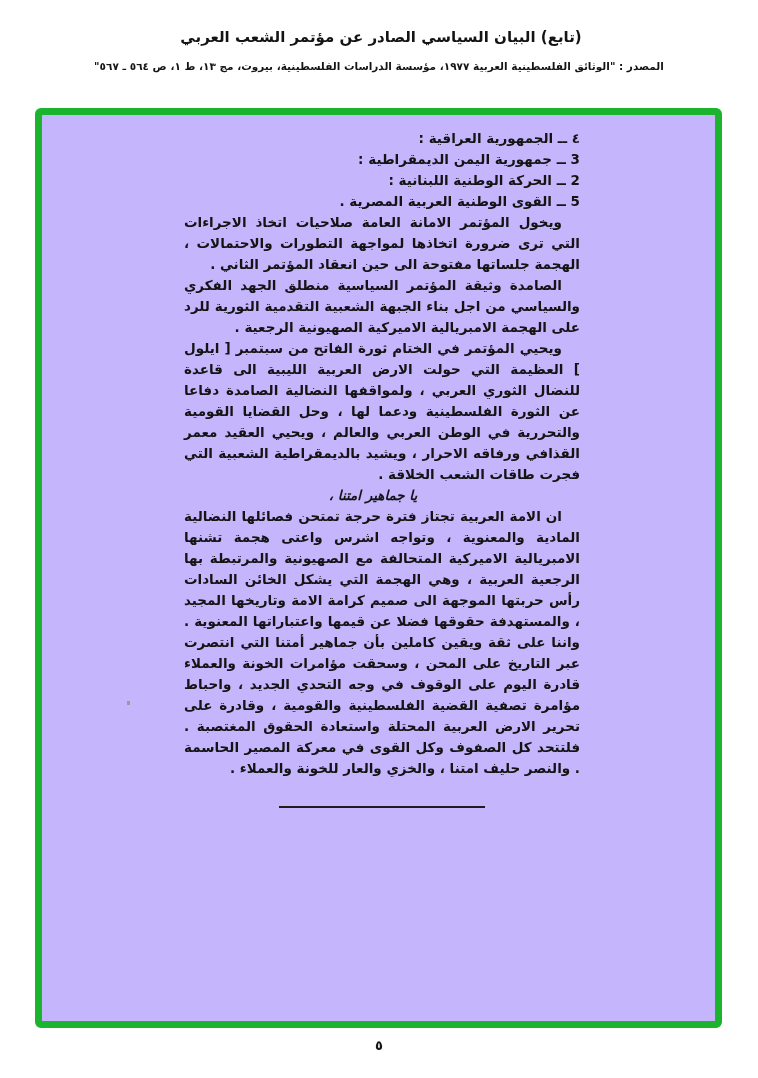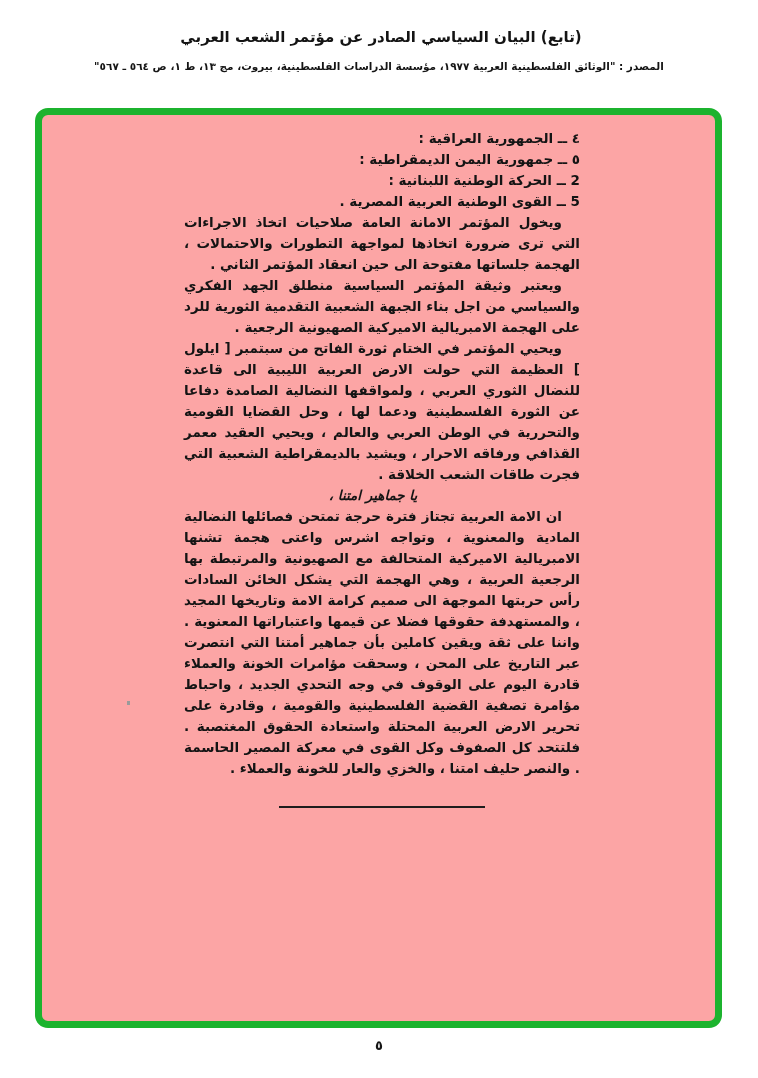--- a/index.html
+++ b/index.html
@@ -26,22 +26,22 @@
     text-align: center;
     direction: rtl;
     font-size: 10.5px;
     font-weight: bold;
   }
   .document-frame {
     position: absolute;
     left: 35px; top: 108px;
     width: 687px; height: 920px;
     border: 7px solid #1cb32e;
-    border-radius: 13px;
-    background: #fca5a5;
+    border-radius: 6px;
+    background: #c4b5fd;
   }
   .frame-content {
     direction: rtl;
     padding: 13px 135px 0 142px;
     font-size: 13.5px;
     font-weight: bold;
     line-height: 21px;
     color: #141414;
   }
   .doc-list { text-align: right; }
@@ -81,27 +81,27 @@
 
 <div class="page-title">(تابع) البيان السياسي الصادر عن مؤتمر الشعب العربي</div>
 
 <div class="source-line">المصدر :  "الوثائق الفلسطينية العربية ١٩٧٧، مؤسسة الدراسات الفلسطينية، بيروت، مج ١٣، ط ١، ص ٥٦٤ ـ ٥٦٧"</div>
 
 <div class="document-frame">
   <div class="frame-content">
 
     <div class="doc-list">
       <div class="list-item">٤ ــ الجمهورية العراقية :</div>
-      <div class="list-item">٥ ــ جمهورية اليمن الديمقراطية :</div>
+      <div class="list-item">3 ــ جمهورية اليمن الديمقراطية :</div>
       <div class="list-item">2 ــ الحركة الوطنية اللبنانية :</div>
       <div class="list-item">5 ــ القوى الوطنية العربية المصرية .</div>
     </div>
 
     <div class="para">ويخول المؤتمر الامانة العامة صلاحيات اتخاذ الاجراءات التي ترى ضرورة اتخاذها لمواجهة التطورات والاحتمالات ، الهجمة جلساتها مفتوحة الى حين انعقاد المؤتمر الثاني .</div>
-    <div class="para">ويعتبر وثيقة المؤتمر السياسية منطلق الجهد الفكري والسياسي من اجل بناء الجبهة الشعبية التقدمية الثورية للرد على الهجمة الامبريالية الاميركية الصهيونية الرجعية .</div>
+    <div class="para">الصامدة وثيقة المؤتمر السياسية منطلق الجهد الفكري والسياسي من اجل بناء الجبهة الشعبية التقدمية الثورية للرد على الهجمة الامبريالية الاميركية الصهيونية الرجعية .</div>
     <div class="para">ويحيي المؤتمر في الختام ثورة الفاتح من سبتمبر [ ايلول ] العظيمة التي حولت الارض العربية الليبية الى قاعدة للنضال الثوري العربي ، ولمواقفها النضالية الصامدة دفاعا عن الثورة الفلسطينية ودعما لها ، وحل القضايا القومية والتحررية في الوطن العربي والعالم ، ويحيي العقيد معمر القذافي ورفاقه الاحرار ، ويشيد بالديمقراطية الشعبية التي فجرت طاقات الشعب الخلاقة .</div>
     <div class="para-address">يا جماهير امتنا ،</div>
     <div class="para">ان الامة العربية تجتاز فترة حرجة تمتحن فصائلها النضالية المادية والمعنوية ، وتواجه اشرس واعتى هجمة تشنها الامبريالية الاميركية المتحالفة مع الصهيونية والمرتبطة بها الرجعية العربية ، وهي الهجمة التي يشكل الخائن السادات رأس حربتها الموجهة الى صميم كرامة الامة وتاريخها المجيد ، والمستهدفة حقوقها فضلا عن قيمها واعتباراتها المعنوية . واننا على ثقة ويقين كاملين بأن جماهير أمتنا التي انتصرت عبر التاريخ على المحن ، وسحقت مؤامرات الخونة والعملاء قادرة اليوم على الوقوف في وجه التحدي الجديد ، واحباط مؤامرة تصفية القضية الفلسطينية والقومية ، وقادرة على تحرير الارض العربية المحتلة واستعادة الحقوق المغتصبة . فلتتحد كل الصفوف وكل القوى في معركة المصير الحاسمة . والنصر حليف امتنا ، والخزي والعار للخونة والعملاء .</div>
 
     <div class="divider"></div>
 
   </div>
 </div>
 
 <div class="scan-artifact-dot"></div>

